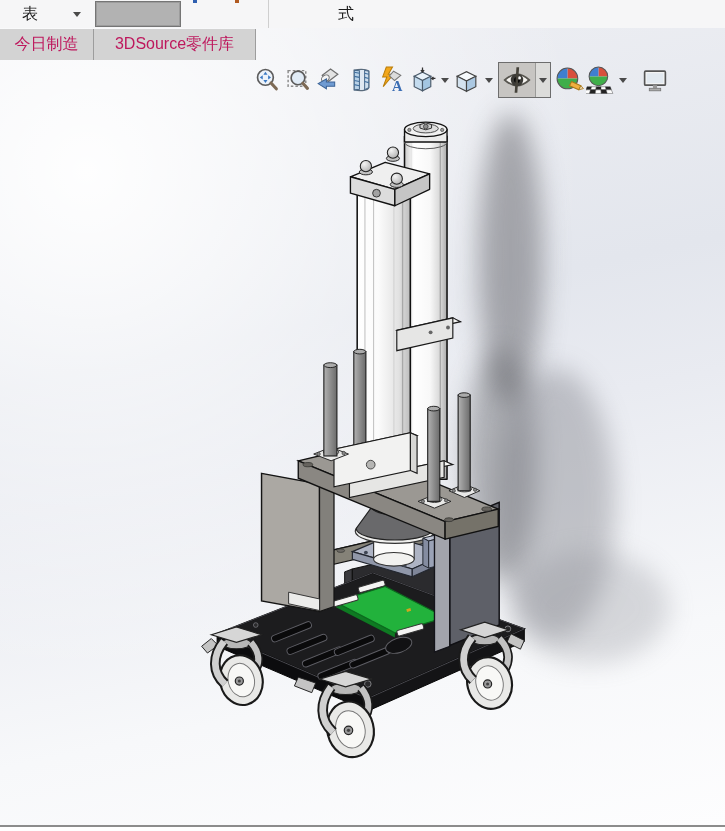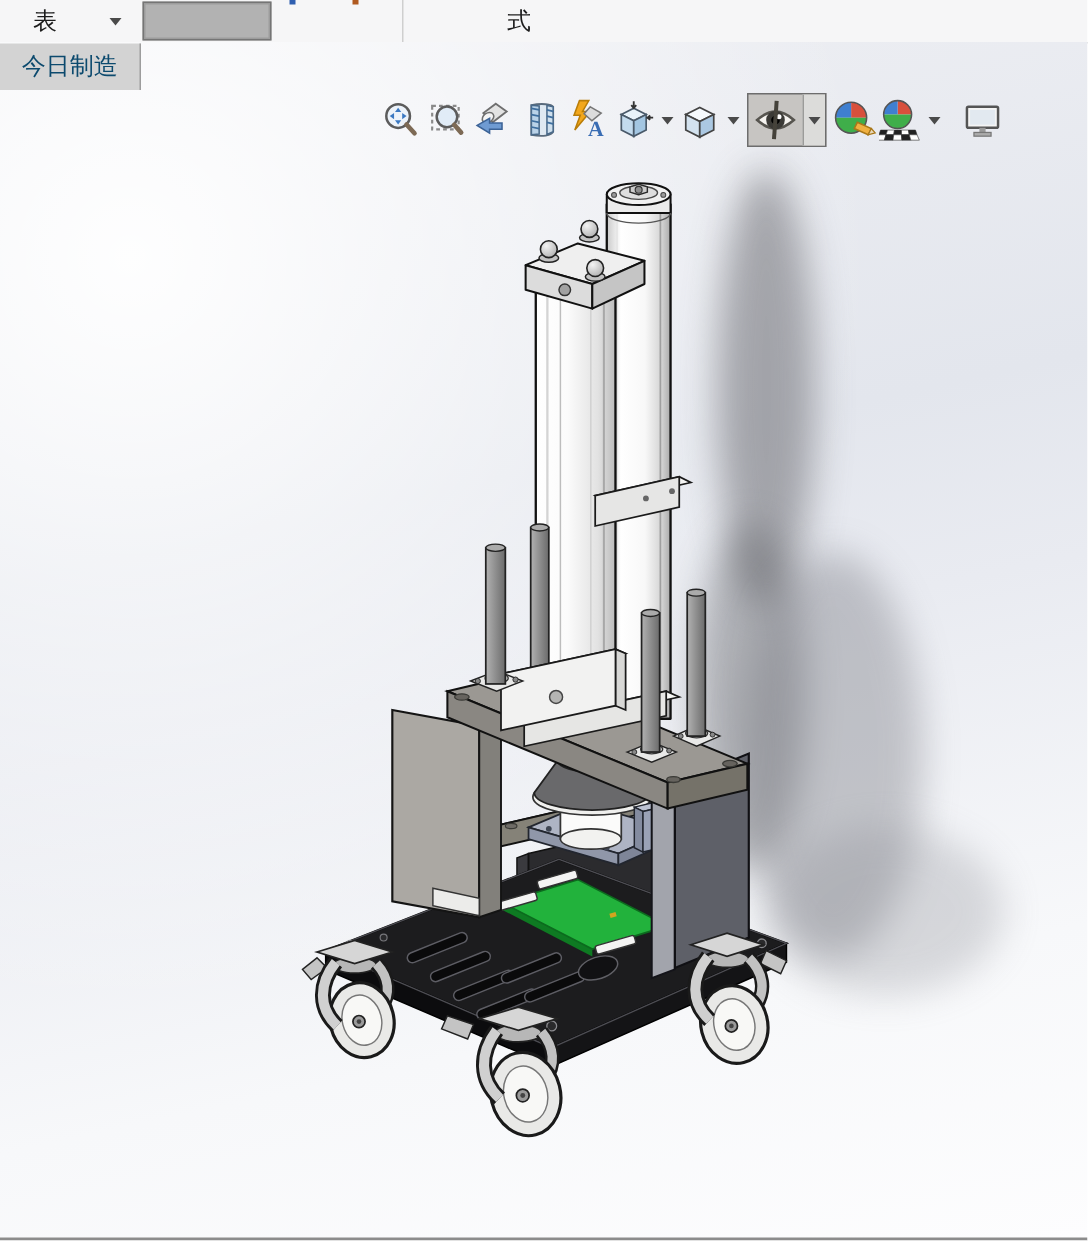--- a/index.html
+++ b/index.html
@@ -18,21 +18,21 @@
   .ribbon .btn-blank{position:absolute;left:95px;top:1px;width:84px;height:24px;
           background:#b2b2b2;border:1px solid #757575;box-shadow:inset 0 0 0 1px #9c9c9c;}
   .ribbon .vsep{position:absolute;top:0;width:1px;height:28px;background:#cfcfcf;}
   .ribbon .lbl-style{position:absolute;left:318px;top:0;width:56px;height:28px;display:flex;
           align-items:center;justify-content:center;font-size:16px;color:#1c1c1c;}
   .speck{position:absolute;top:0;width:4px;height:3px;}
 
   
   .tabbar{position:absolute;left:0;top:29px;height:31px;display:flex;z-index:5;}
   .tab{height:31px;display:flex;align-items:center;justify-content:center;background:#d3d3d3;
-       border-right:1px solid #9d9d9d;font-size:16px;color:#0c4a6e;cursor:default;}
+       border-right:1px solid #9d9d9d;font-size:16px;color:#be185d;cursor:default;}
   .tab.t1{width:93px;}
   .tab.t2{width:161px;}
 
   
   .viewport{position:absolute;left:0;top:28px;width:725px;height:797px;
     background:
       radial-gradient(ellipse at 12% 18%, rgba(255,255,255,.95) 0%, rgba(255,255,255,0) 55%),
       linear-gradient(168deg,#eff0f4 0%,#e3e6ed 38%,#e9ebf1 52%,#f7f8fa 78%,#fdfdfe 100%);
     border-bottom:2px solid #8c8c8c;}
   .viewport > svg.model{position:absolute;left:0;top:0;}
@@ -64,20 +64,23 @@
   <div class="speck" style="left:235px;background:#b05a20;"></div>
   <div class="vsep" style="left:268px;"></div>
   <div class="lbl-style">
     <span>式</span>
   </div>
 </div>
 
 <div class="tabbar">
   <div class="tab t1">
     <span>今日制造</span>
+  </div>
+  <div class="tab t2">
+    <span>3DSource零件库</span>
   </div>
 </div>
 
 <div class="viewport">
 
   <div class="hud">
 
     <div class="vbtn">
       <svg width="27" height="27" viewBox="0 0 26 26">
         <circle cx="11" cy="10" r="7.6" fill="#edf3fa" stroke="#5c5c5c" stroke-width="1.6"></circle>

